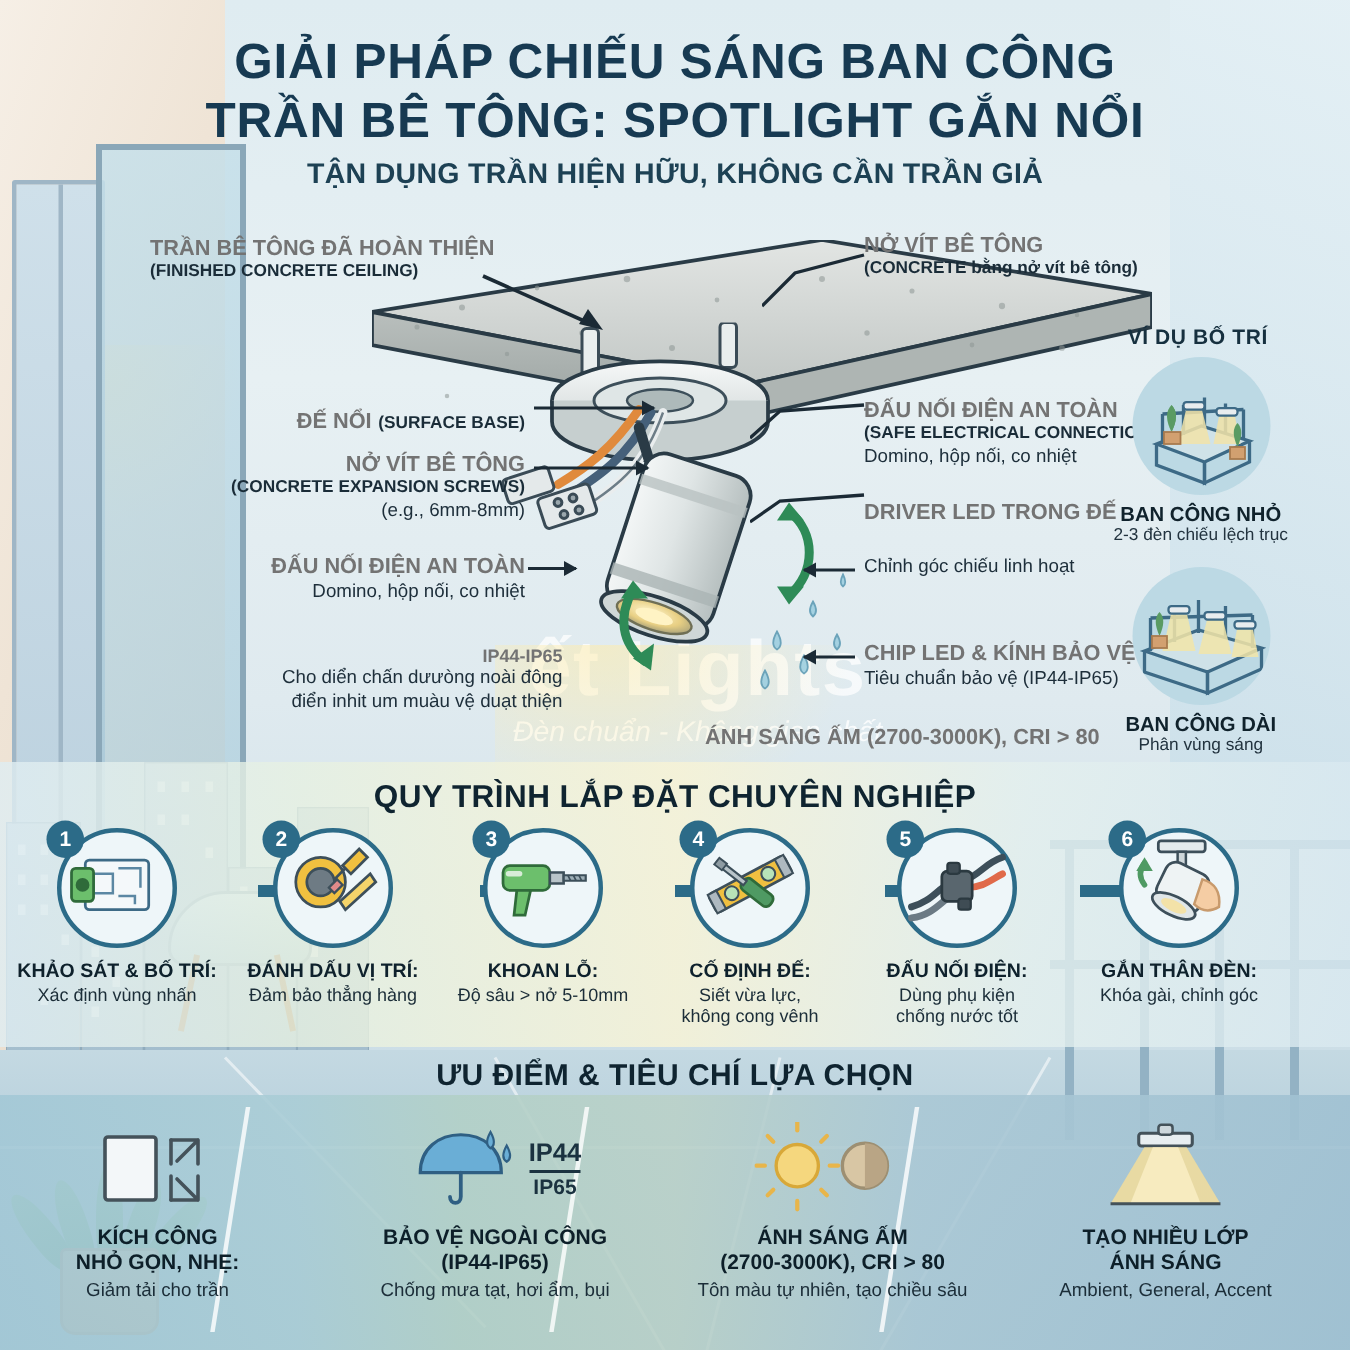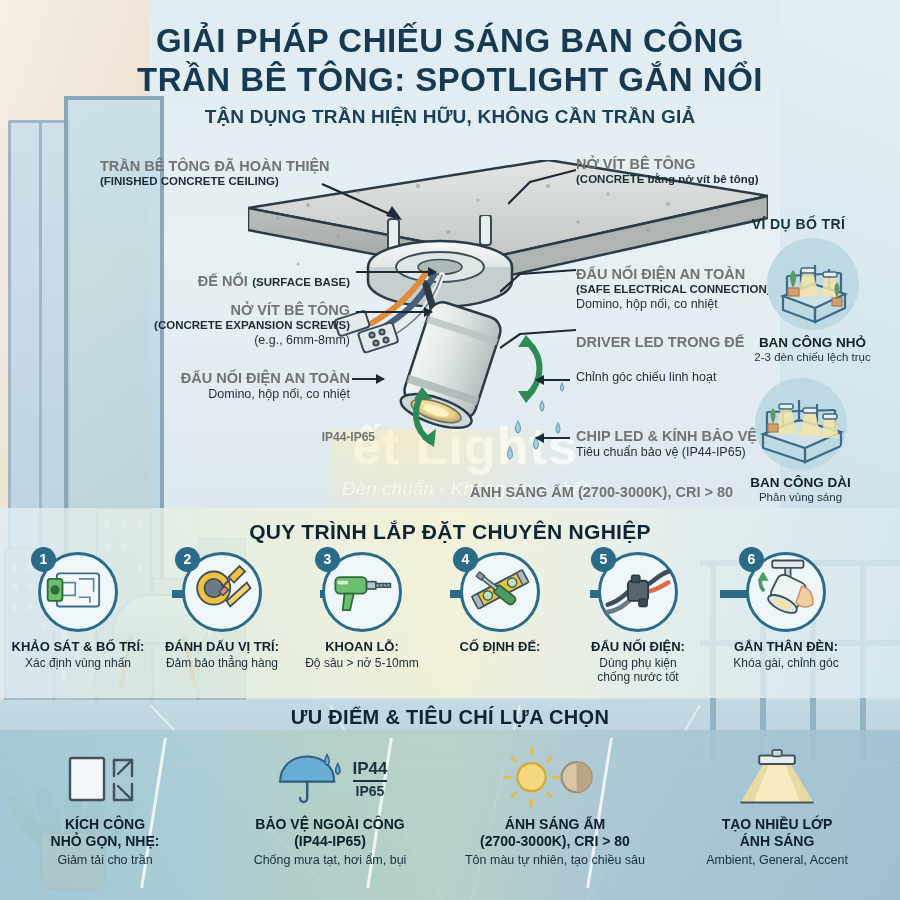--- a/index.html
+++ b/index.html
@@ -351,20 +351,22 @@
   <div class="lead arrow" style="left:356px;top:311px;width:76px;"></div>
 
   <div class="anno left" style="left:140px;top:370px;width:210px;">
     <div class="t1">ĐẤU NỐI ĐIỆN AN TOÀN</div>
     <div class="t3">Domino, hộp nối, co nhiệt</div>
   </div>
   <div class="lead arrow" style="left:352px;top:378px;width:32px;"></div>
 
   <div class="anno left" style="left:175px;top:430px;width:200px;">
     <div class="t1" style="font-size:12px;text-align:right;">IP44-IP65</div>
+    <div class="t3" style="white-space:pre-line;text-align:right;">Cho diển chấn dưưòng noài đông
+điển inhit um muàu vệ duạt thiện</div>
   </div>
 
   <div class="anno right" style="left:576px;top:156px;width:230px;">
     <div class="t1">NỞ VÍT BÊ TÔNG</div>
     <div class="t2">(CONCRETE bằng nở vít bê tông)</div>
   </div>
   <svg style="position:absolute;left:508px;top:160px;width:70px;height:50px;z-index:29;" viewBox="0 0 70 50">
     <polyline points="0,44 22,22 68,10" fill="none" stroke="#1b2a35" stroke-width="2.2"></polyline>
   </svg>
 
@@ -394,21 +396,21 @@
     <div class="t3">Tiêu chuẩn bảo vệ (IP44-IP65)</div>
   </div>
   <div class="lead arrow-l" style="left:536px;top:437px;width:34px;"></div>
 
   <div class="anno" style="left:470px;top:484px;width:330px;">
     <div class="t1">ÁNH SÁNG ẤM (2700-3000K), CRI &gt; 80</div>
   </div>
 
   <div class="ex-title">VÍ DỤ BỐ TRÍ</div>
 
-  <div class="ex" style="right:0;top:238px;">
+  <div class="ex" style="right:12px;top:238px;">
     <div class="ex-circle">
       <svg viewBox="0 0 92 92" width="92" height="92">
         <g stroke="#3d6a86" stroke-width="2.2" fill="none">
           <path d="M16,58 L46,46 L78,56 L48,70 Z" fill="#cfe2e8"></path>
           <path d="M16,58 L16,72 L48,84 L48,70"></path>
             <path d="M48,70 L48,84 L78,70 L78,56"></path>
           <path d="M20,58 L20,38"></path>
             <path d="M34,52 L34,32"></path>
             <path d="M48,47 L48,27"></path>
           <path d="M62,51 L62,31"></path>
@@ -543,20 +545,22 @@
           <rect x="61" y="30" width="7" height="15" fill="#aeb9c0" stroke="#3d4f5a" stroke-width="1.5"></rect>
         </g>
         <g transform="rotate(38 37 37)">
           <rect x="32" y="34" width="26" height="10" rx="4" fill="#4f9a63" stroke="#2f6b3a" stroke-width="2"></rect>
           <rect x="14" y="37" width="20" height="4" fill="#b9c4c9" stroke="#3d4f5a" stroke-width="1.5"></rect>
           <rect x="8" y="36" width="7" height="6" fill="#8e9ba2" stroke="#3d4f5a" stroke-width="1.4"></rect>
         </g>
       </svg>
     </div>
     <div class="step-h">CỐ ĐỊNH ĐẾ:</div>
+    <div class="step-p" style="white-space:pre-line">Siết vừa lực,
+không cong vênh</div>
   </div>
 
   <div class="step" style="left:568px;top:552px;">
     <div class="step-circle">
       <div class="step-num">5</div>
       <svg viewBox="0 0 74 74" width="68" height="68">
         <path d="M4,54 C18,50 22,42 30,38" stroke="#3d4f5a" stroke-width="5" fill="none" stroke-linecap="round"></path>
         <path d="M44,34 C54,30 58,22 70,18" stroke="#3d4f5a" stroke-width="5" fill="none" stroke-linecap="round"></path>
         <path d="M44,40 C56,40 62,34 70,30" stroke="#e06a4a" stroke-width="5" fill="none" stroke-linecap="round"></path>
         <path d="M4,62 C18,60 24,52 32,46" stroke="#6b7a84" stroke-width="5" fill="none" stroke-linecap="round"></path>

